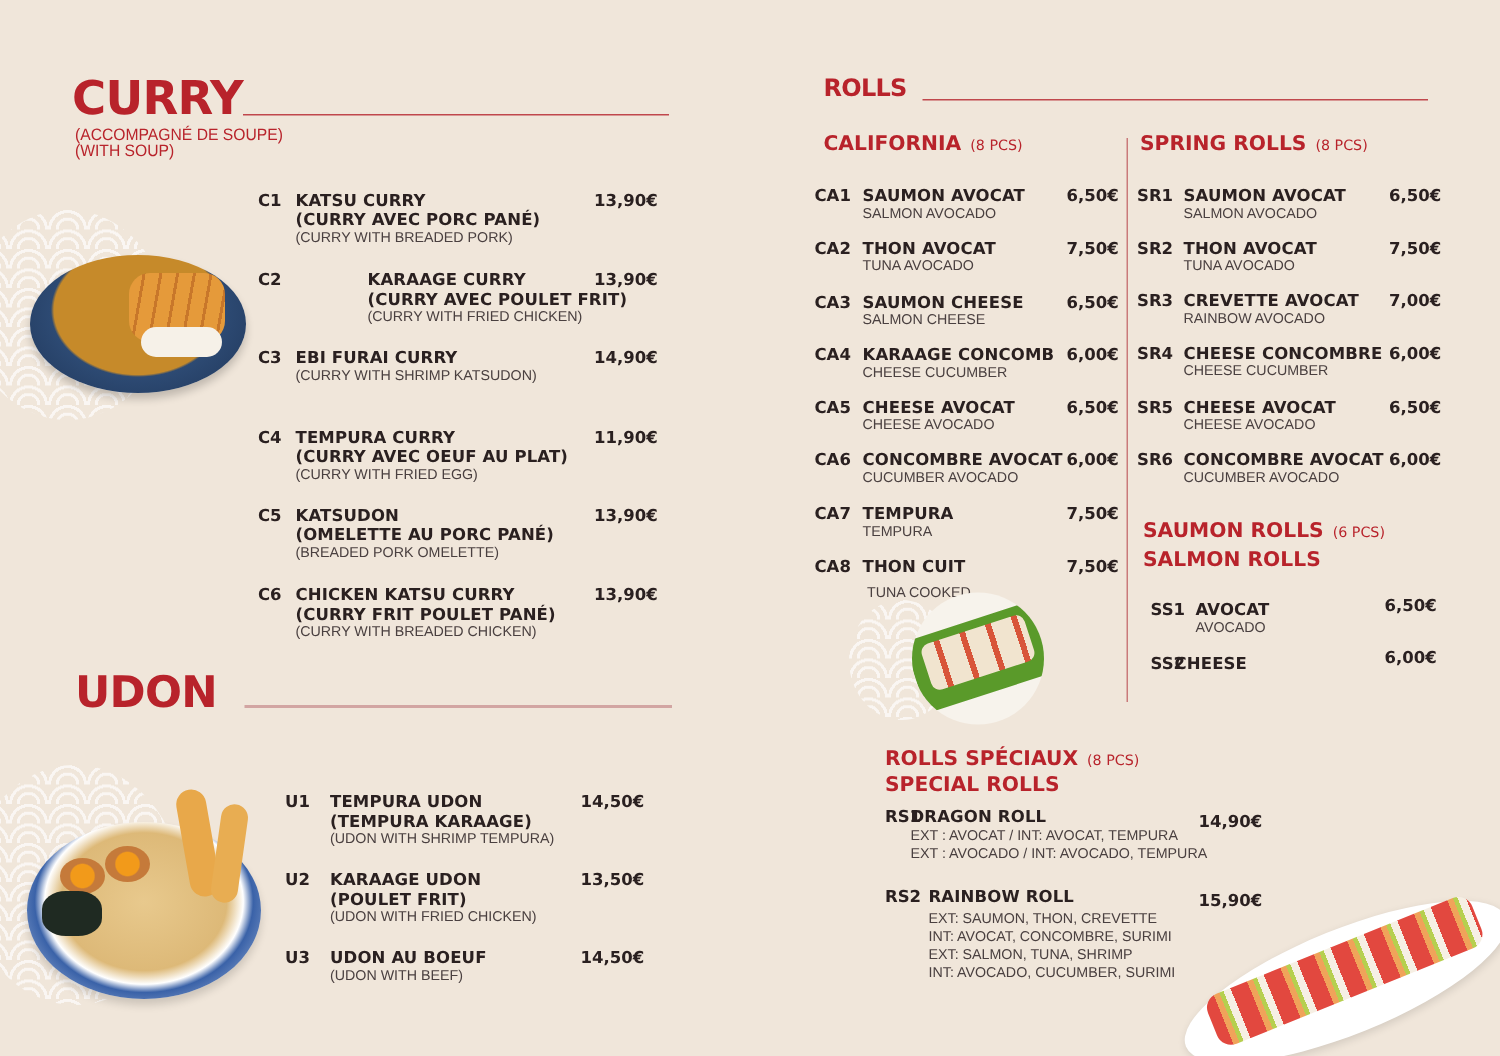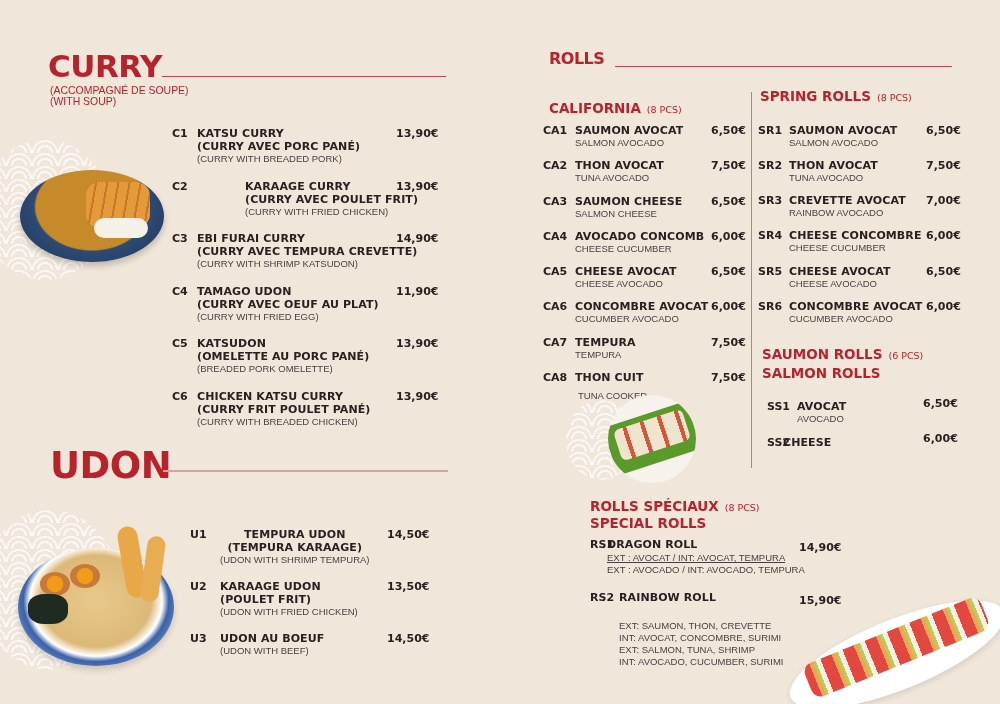--- a/index.html
+++ b/index.html
@@ -93,29 +93,28 @@
     <span>KARAAGE CURRY</span><br>
     <span>(CURRY AVEC POULET FRIT)</span>
     <span class="trans">(CURRY WITH FRIED CHICKEN)</span>
   </div>
   <span class="price" style="left:224px;">13,90€</span>
 </div>
 <div class="item" style="left:172px; top:232px;">
   <span class="code">C3</span>
   <div class="name" style="left:25px;">
     <span>EBI FURAI CURRY</span><br>
-    <span>(CURRY AVEC TEMPURA CREVETTE)</span>
     <span class="trans">(CURRY WITH SHRIMP KATSUDON)</span>
   </div>
   <span class="price" style="left:224px;">14,90€</span>
 </div>
 <div class="item" style="left:172px; top:285px;">
   <span class="code">C4</span>
   <div class="name" style="left:25px;">
-    <span>TAMAGO UDON</span><br>
+    <span>TEMPURA CURRY</span><br>
     <span>(CURRY AVEC OEUF AU PLAT)</span>
     <span class="trans">(CURRY WITH FRIED EGG)</span>
   </div>
   <span class="price" style="left:224px;">11,90€</span>
 </div>
 <div class="item" style="left:172px; top:337px;">
   <span class="code">C5</span>
   <div class="name" style="left:25px;">
     <span>KATSUDON</span><br>
     <span>(OMELETTE AU PORC PANÉ)</span>
@@ -126,35 +125,35 @@
 <div class="item" style="left:172px; top:390px;">
   <span class="code">C6</span>
   <div class="name" style="left:25px;">
     <span>CHICKEN KATSU CURRY</span><br>
     <span>(CURRY FRIT POULET PANÉ)</span>
     <span class="trans">(CURRY WITH BREADED CHICKEN)</span>
   </div>
   <span class="price" style="left:224px;">13,90€</span>
 </div>
 
-<div class="big-title" style="left:50px; top:444px; font-size:37px;">UDON</div>
+<div class="big-title" style="left:50px; top:444px; font-size:29px;">UDON</div>
 <div class="rule soft" style="left:163px; top:470px; width:285px;"></div>
 
 <div class="waves" style="left:-20px; top:510px; width:140px; height:160px;"></div>
 <div class="bowl" style="left:18px; top:548px; width:156px; height:118px; background: radial-gradient(ellipse at 50% 45%, #e8c98d 0%, #ddb978 50%, #ffffff 60%, #3a62a8 66%, #c9d6ec 100%); box-shadow: 0 4px 6px rgba(0,0,0,0.15);">
   <div style="position:absolute; left:22px; top:24px; width:30px; height:24px; border-radius:50%; background: radial-gradient(circle, #f29a1a 0 40%, #c57a3a 45% 100%);"></div>
   <div style="position:absolute; left:52px; top:16px; width:30px; height:24px; border-radius:50%; background: radial-gradient(circle, #f29a1a 0 40%, #c57a3a 45% 100%);"></div>
   <div style="position:absolute; left:104px; top:-22px; width:20px; height:72px; border-radius:10px; background:#e8a84a; transform: rotate(-10deg);"></div>
   <div style="position:absolute; left:126px; top:-12px; width:18px; height:66px; border-radius:9px; background:#e8ad52; transform: rotate(8deg);"></div>
   <div style="position:absolute; left:10px; top:46px; width:40px; height:30px; border-radius:40%; background:#1f2a22;"></div>
 </div>
 
 <div class="item" style="left:190px; top:528px;">
   <span class="code">U1</span>
-  <div class="name" style="left:30px;text-align:center;">
+  <div class="name" style="left:30px;">
     <span>TEMPURA UDON</span><br>
     <span>(TEMPURA KARAAGE)</span>
     <span class="trans">(UDON WITH SHRIMP TEMPURA)</span>
   </div>
   <span class="price" style="left:197px;">14,50€</span>
 </div>
 <div class="item" style="left:190px; top:580px;">
   <span class="code">U2</span>
   <div class="name" style="left:30px;">
     <span>KARAAGE UDON</span><br>
@@ -168,21 +167,21 @@
   <div class="name" style="left:30px;">
     <span>UDON AU BOEUF</span>
     <span class="trans">(UDON WITH BEEF)</span>
   </div>
   <span class="price" style="left:197px;">14,50€</span>
 </div>
 
 <div class="big-title" style="left:549px; top:49px; font-size:16px;">ROLLS</div>
 <div class="rule" style="left:615px; top:66px; width:337px;"></div>
 
-<div class="cat-title" style="left:549px; top:100px;">
+<div class="cat-title" style="left:549px; top:88px;">
   <span>CALIFORNIA</span><span class="pcs">(8 PCS)</span>
 </div>
 
 <div class="vdiv" style="left:751px; top:92px; height:376px;"></div>
 
 <div class="item" style="left:543px; top:124px;">
   <span class="code">CA1</span>
   <div class="name" style="left:32px;"><span>SAUMON AVOCAT</span><span class="trans">SALMON AVOCADO</span></div>
   <span class="price" style="left:168px;">6,50€</span>
 </div>
@@ -191,21 +190,21 @@
   <div class="name" style="left:32px;"><span>THON AVOCAT</span><span class="trans">TUNA AVOCADO</span></div>
   <span class="price" style="left:168px;">7,50€</span>
 </div>
 <div class="item" style="left:543px; top:195px;">
   <span class="code">CA3</span>
   <div class="name" style="left:32px;"><span>SAUMON CHEESE</span><span class="trans">SALMON CHEESE</span></div>
   <span class="price" style="left:168px;">6,50€</span>
 </div>
 <div class="item" style="left:543px; top:230px;">
   <span class="code">CA4</span>
-  <div class="name" style="left:32px;"><span>AVOCADO CONCOMB</span><span class="trans">CHEESE CUCUMBER</span></div>
+  <div class="name" style="left:32px;"><span>KARAAGE CONCOMB</span><span class="trans">CHEESE CUCUMBER</span></div>
   <span class="price" style="left:168px;">6,00€</span>
 </div>
 <div class="item" style="left:543px; top:265px;">
   <span class="code">CA5</span>
   <div class="name" style="left:32px;"><span>CHEESE AVOCAT</span><span class="trans">CHEESE AVOCADO</span></div>
   <span class="price" style="left:168px;">6,50€</span>
 </div>
 <div class="item" style="left:543px; top:300px;">
   <span class="code">CA6</span>
   <div class="name" style="left:32px;"><span>CONCOMBRE AVOCAT</span><span class="trans">CUCUMBER AVOCADO</span></div>
@@ -281,30 +280,30 @@
 
 <div class="cat-title" style="left:590px; top:498px;">
   <span>ROLLS SPÉCIAUX</span><span class="pcs">(8 PCS)</span>
 </div>
 <div class="cat-title" style="left:590px; top:515px;">SPECIAL ROLLS</div>
 
 <div class="item" style="left:590px; top:538px;">
   <span class="code">RS1</span>
   <div class="name" style="left:17px;">
     <span>DRAGON ROLL</span>
-    <span class="trans" style="margin-top:1px;text-decoration:underline;">EXT : AVOCAT / INT: AVOCAT, TEMPURA</span>
+    <span class="trans" style="margin-top:1px;">EXT : AVOCAT / INT: AVOCAT, TEMPURA</span>
     <span class="trans">EXT : AVOCADO / INT: AVOCADO, TEMPURA</span>
   </div>
   <span class="price" style="left:209px; top:3px;">14,90€</span>
 </div>
 <div class="item" style="left:590px; top:591px;">
   <span class="code">RS2</span>
   <div class="name" style="left:29px;">
     <span>RAINBOW ROLL</span>
-    <span class="trans" style="margin-top:16px;">EXT: SAUMON, THON, CREVETTE</span>
+    <span class="trans" style="margin-top:3px;">EXT: SAUMON, THON, CREVETTE</span>
     <span class="trans">INT: AVOCAT, CONCOMBRE, SURIMI</span>
     <span class="trans">EXT: SALMON, TUNA, SHRIMP</span>
     <span class="trans">INT: AVOCADO, CUCUMBER, SURIMI</span>
   </div>
   <span class="price" style="left:209px; top:3px;">15,90€</span>
 </div>
 
 <div style="position:absolute; left:780px; top:598px; width:240px; height:100px; transform: rotate(-22deg); transform-origin: 50% 50%;">
   <div style="position:absolute; left:0; top:20px; width:230px; height:70px; border-radius:50%; background:#ffffff; box-shadow:0 2px 6px rgba(0,0,0,0.12);"></div>
   <div style="position:absolute; left:22px; top:30px; width:190px; height:36px; border-radius:10px;

